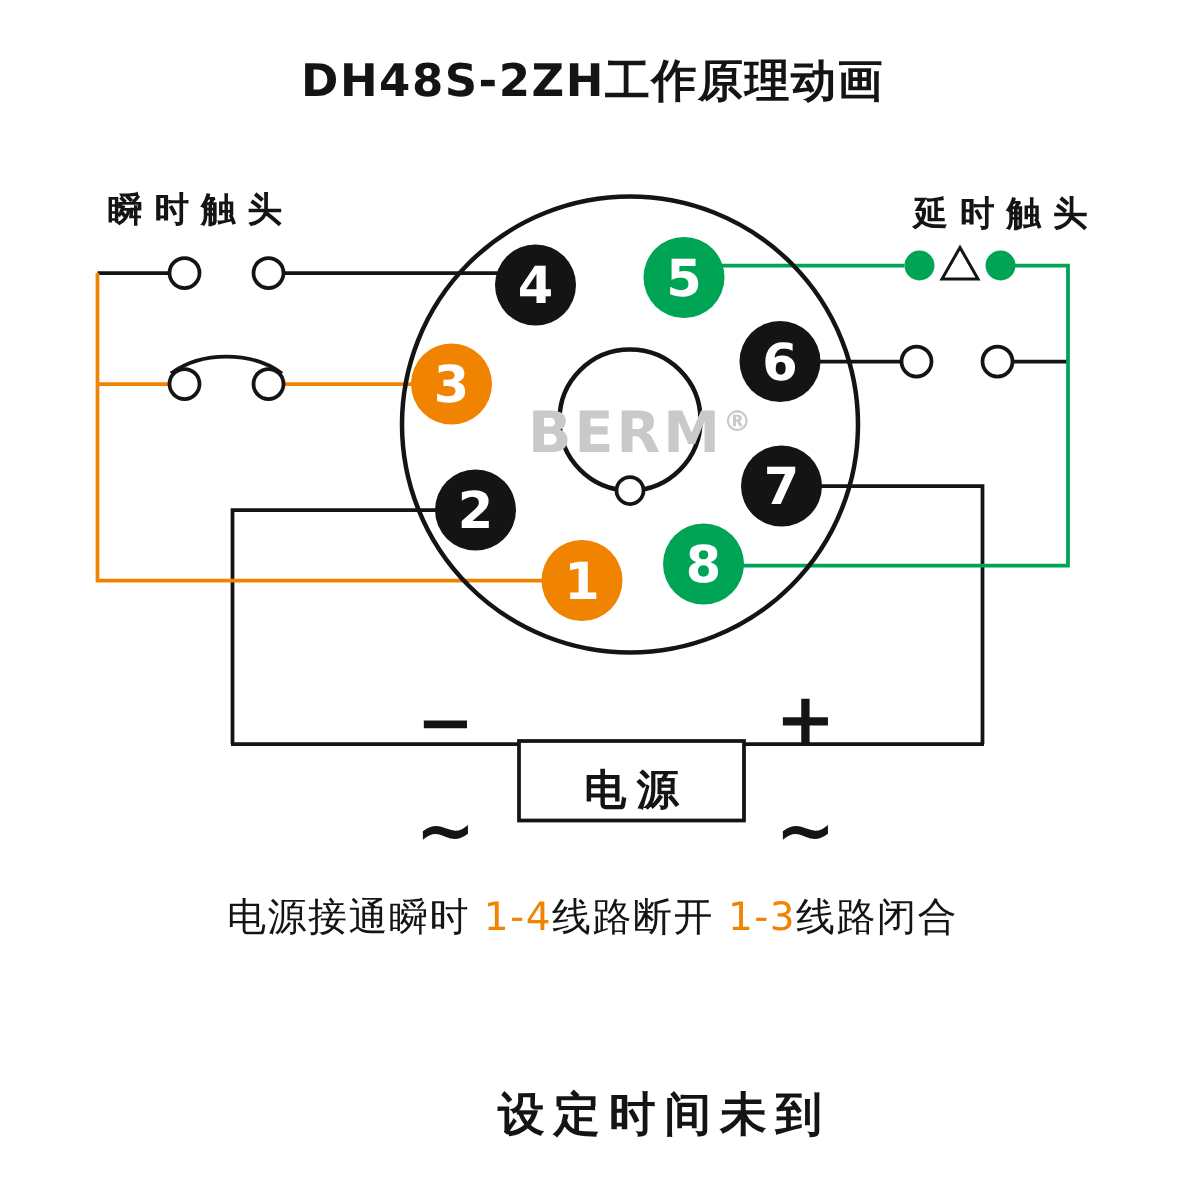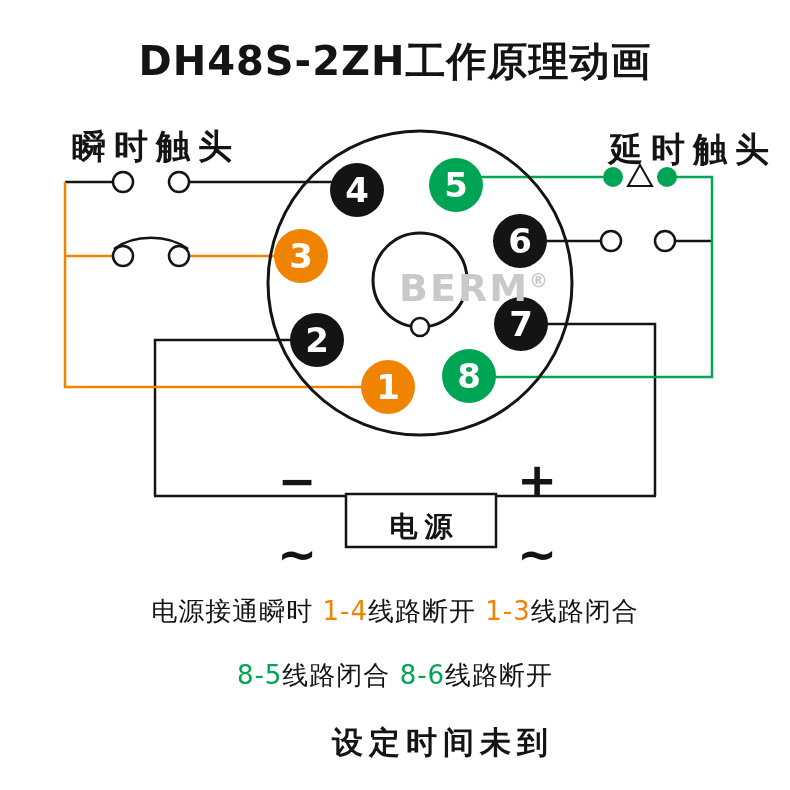--- a/index.html
+++ b/index.html
@@ -4,27 +4,27 @@
 <style>
   * { margin:0; padding:0; box-sizing:border-box; }
   html,body { background:#ffffff; }
   .stage {
     position:relative; width:790px; height:790px; background:#ffffff;
     overflow:hidden; font-family:"DejaVu Sans","Liberation Sans",sans-serif; color:#141414;
   }
   .abs { position:absolute; }
   .title {
     left:0; top:34px; width:100%; text-align:center;
-    font-size:40px; font-weight:700; letter-spacing:1px;
+    font-size:30px; font-weight:700; letter-spacing:1px;
   }
-  .contact-label { font-size:34px; font-weight:700; letter-spacing:8px; white-space:nowrap; }
+  .contact-label { font-size:23px; font-weight:700; letter-spacing:8px; white-space:nowrap; }
   #label-instant { left:72px; top:124px; }
   #label-delayed { left:574px; top:127px;margin-left:35px; }
   svg.diagram { left:0; top:0; }
-  .watermark { left:352px; top:266px; font-size:38px; font-weight:700; letter-spacing:2px;margin-left:47px; }
+  .watermark { left:352px; top:266px; font-size:38px; font-weight:700; letter-spacing:2px; }
   .watermark sup { font-size:19px; }
   .power-label {
     left:346px; top:494px; width:150px; height:66px;
     display:flex; align-items:center; justify-content:center;
     font-size:28px; font-weight:700; letter-spacing:7px; text-indent:7px;
   }
   .sym { text-align:center; font-weight:800; }
   #sym-minus    { left:267px; top:458px; width:60px; font-size:46px; line-height:46px; }
   #sym-plus     { left:507px; top:456px; width:60px; font-size:48px; line-height:48px; }
   #sym-ac-left  { left:267px; top:528px; width:60px; font-size:48px; line-height:52px; }
@@ -110,19 +110,16 @@
 
   <div class="abs sym" id="sym-minus">−</div>
   <div class="abs sym" id="sym-plus">+</div>
   <div class="abs sym" id="sym-ac-left">~</div>
   <div class="abs sym" id="sym-ac-right">~</div>
 
   <div class="abs status-line" id="status-line-1">
     <span style="color: rgb(20, 20, 20);">电源接通瞬时 </span><span style="color: rgb(240, 131, 0);">1-4</span><span style="color: rgb(20, 20, 20);">线路断开 </span><span style="color: rgb(240, 131, 0);">1-3</span><span style="color: rgb(20, 20, 20);">线路闭合</span>
   </div>
 
-  <div class="abs status-line" id="status-line-2">
-    <span style="color: rgb(0, 164, 85);">8-5</span><span style="color: rgb(20, 20, 20);">线路闭合 </span><span style="color: rgb(0, 164, 85);">8-6</span><span style="color: rgb(20, 20, 20);">线路断开</span>
-  </div>
 
   <div class="abs footer-line">设定时间未到</div>
 
 </div>
 
 </body></html>

